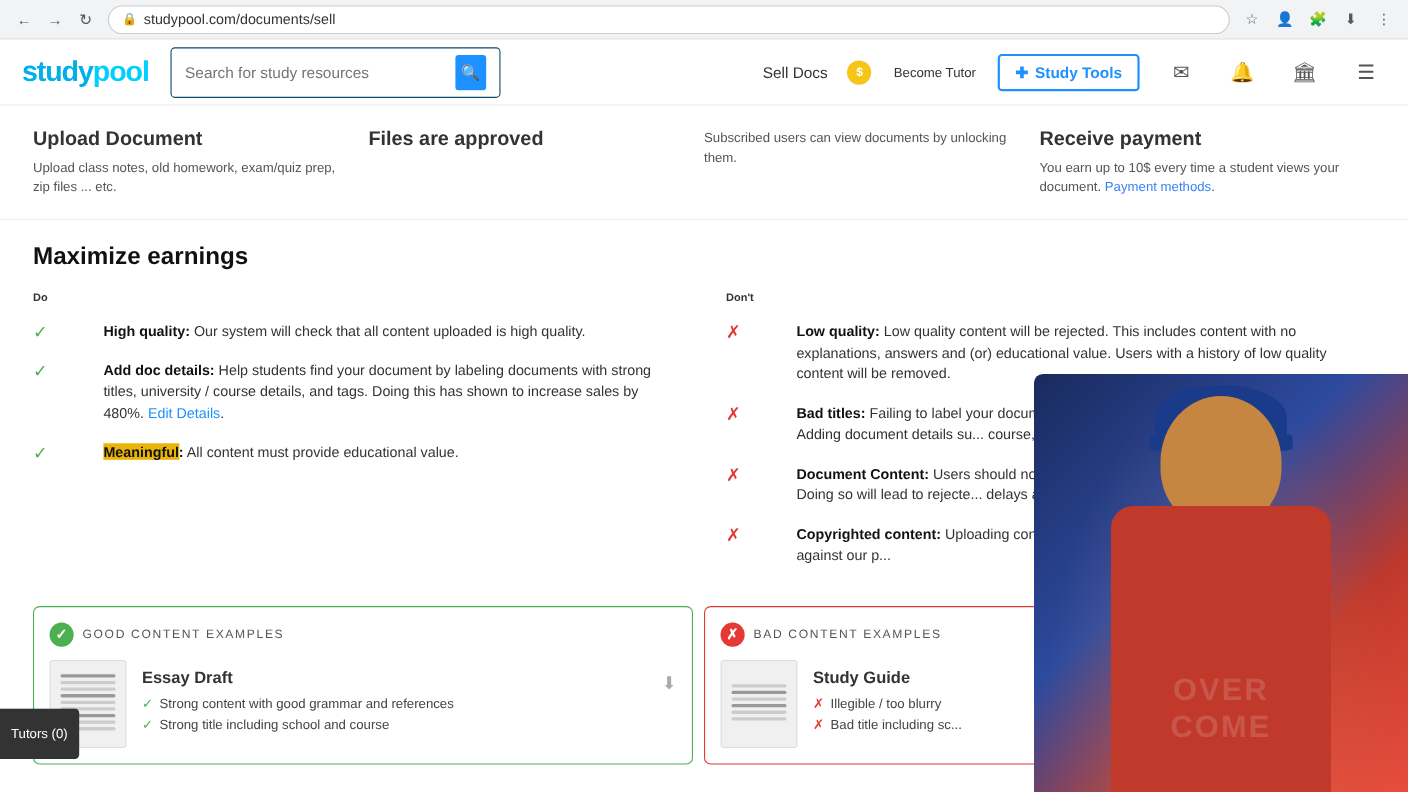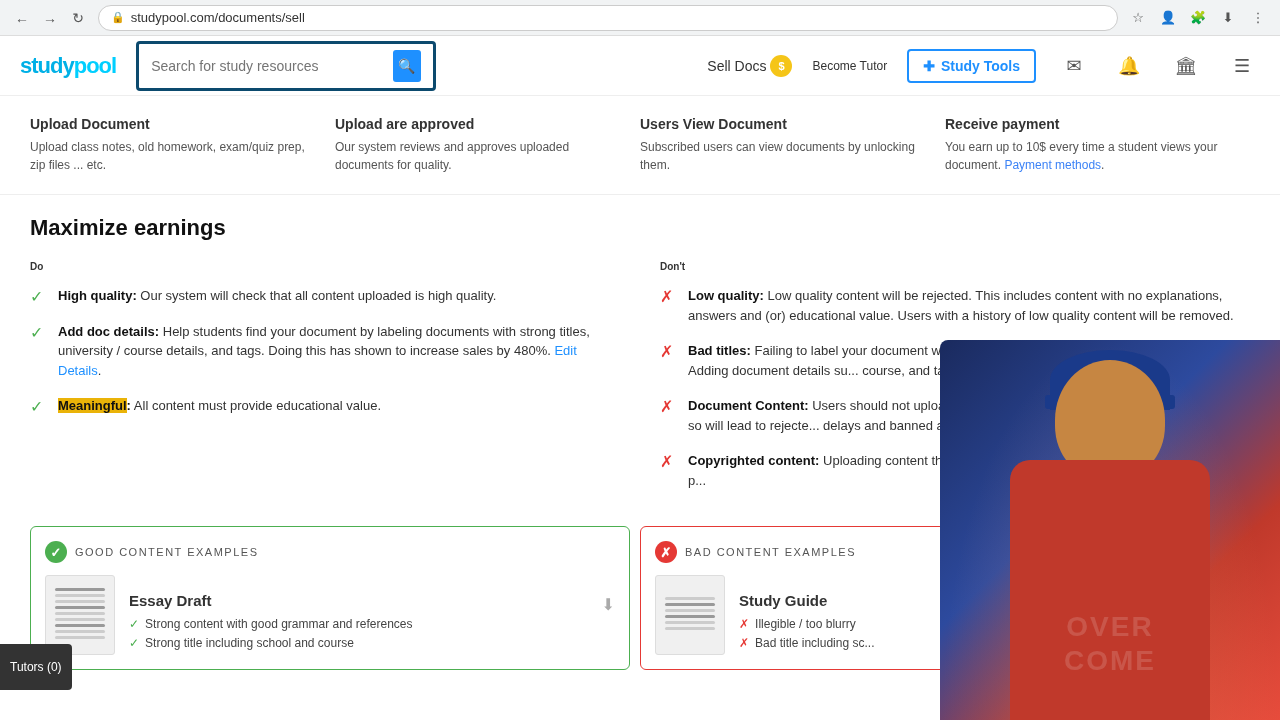--- a/index.html
+++ b/index.html
@@ -66,30 +66,30 @@
       height: 60px;
       display: flex;
       align-items: center;
       padding: 0 20px;
       border-bottom: 1px solid #eee;
       gap: 20px;
       position: relative;
       z-index: 10;
     }
     .logo {
-      font-size: 22px;
+      font-size: 26px;
       font-weight: bold;
       color: #00b0e6;
       letter-spacing: -1px;
     }
     .logo span { color: #00b0e6; }
     .search-box {
       display: flex;
       align-items: center;
-      border: 3px solid #0c4a6e;
+      border: 1px solid #0c4a6e;
       border-radius: 4px;
       padding: 6px 12px;
       width: 300px;
       gap: 8px;
     }
     .search-box input {
       border: none;
       outline: none;
       font-size: 14px;
       width: 100%;
@@ -100,21 +100,21 @@
       border: none;
       border-radius: 3px;
       width: 32px; height: 32px;
       cursor: pointer;
       display: flex; align-items: center; justify-content: center;
       color: #fff;
       font-size: 14px;
     }
     .nav-spacer { flex: 1; }
     .nav-sell-docs {
-      display: flex; align-items: center; gap: 4px;
+      display: flex; align-items: center; gap: 18px;
       font-size: 14px; color: #333; font-weight: 500; cursor: pointer;
     }
     .coin-icon {
       width: 22px; height: 22px;
       background: #f5c518;
       border-radius: 50%;
       display: flex; align-items: center; justify-content: center;
       font-size: 11px; color: #fff; font-weight: bold;
     }
     .nav-become-tutor {
@@ -153,21 +153,21 @@
       display: flex;
       padding: 20px 30px;
       gap: 0;
       border-bottom: 1px solid #eee;
     }
     .step-item {
       flex: 1;
       padding-right: 20px;
     }
     .step-title {
-      font-size: 14px;
+      font-size: 18px;
       font-weight: bold;
       color: #333;
       margin-bottom: 6px;
     }
     .step-desc {
       font-size: 12px;
       color: #555;
       line-height: 1.5;
     }
     .step-link {
@@ -207,20 +207,21 @@
       width: 18px; height: 18px;
       flex-shrink: 0;
       margin-top: 1px;
     }
     .check-icon.green { color: #4caf50; font-size: 16px; }
     .check-icon.red { color: #e53935; font-size: 16px; }
     .item-text {
       font-size: 13px;
       color: #333;
       line-height: 1.5;
+      margin-left: 36px;
     }
     .item-text strong { color: #111; }
     .item-text .edit-link {
       color: #1e90ff;
       text-decoration: none;
     }
     .item-text .highlight {
       background: #eab308;
     }
 
@@ -256,21 +257,21 @@
     .example-header-icon.bad { background: #e53935; }
     .example-header-text {
       font-size: 11px;
       font-weight: normal;
       letter-spacing: 1.5px;
       color: #555;
     }
     .example-content {
       display: flex;
       gap: 14px;
-      align-items: flex-end;
+      align-items: center;
     }
     .doc-thumb {
       width: 70px; height: 80px;
       background: #f0f0f0;
       border: 1px solid #ddd;
       border-radius: 3px;
       display: flex; align-items: center; justify-content: center;
       flex-shrink: 0;
       overflow: hidden;
     }
@@ -456,25 +457,23 @@
 </div>
 
 <div class="main-content">
 
   <div class="steps-row">
     <div class="step-item">
       <div class="step-title">Upload Document</div>
       <div class="step-desc">Upload class notes, old homework, exam/quiz prep, zip files ... etc.</div>
     </div>
     <div class="step-item">
-      <div class="step-title">Upload are approved</div>
-      <div class="step-desc">Our system reviews and approves uploaded documents for quality.</div>
+      <div class="step-title">Files are approved</div>
     </div>
     <div class="step-item">
-      <div class="step-title">Users View Document</div>
       <div class="step-desc">Subscribed users can view documents by unlocking them.</div>
     </div>
     <div class="step-item">
       <div class="step-title">Receive payment</div>
       <div class="step-desc">You earn up to 10$ every time a student views your document. <a class="step-link" href="#">Payment methods</a>.</div>
     </div>
   </div>
 
   <div class="maximize-section">
     <div class="maximize-title">Maximize earnings</div>

